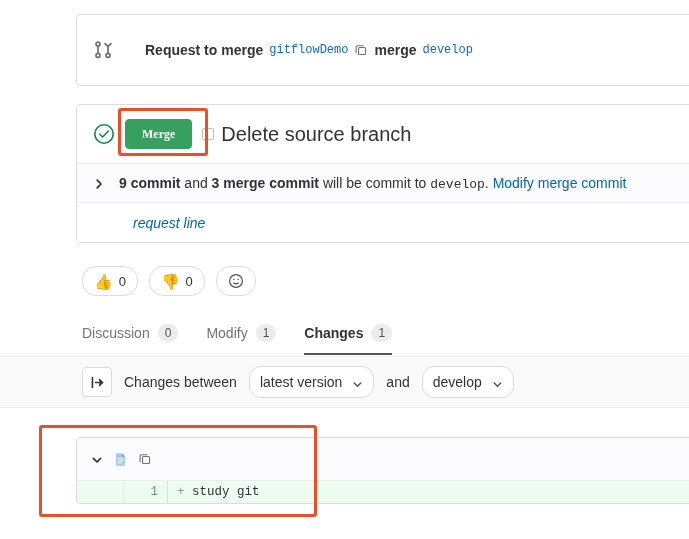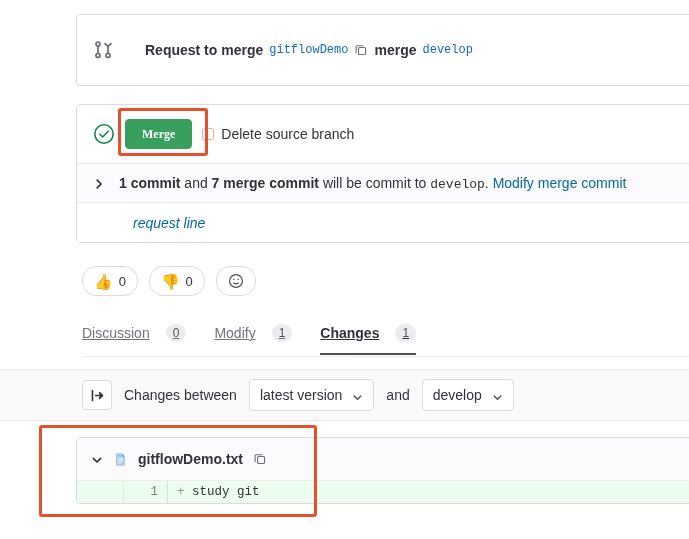--- a/index.html
+++ b/index.html
@@ -104,21 +104,21 @@
     font-family: Liberation Serif, serif;
     border-radius: 4px;
     padding: 7px 16px;
     cursor: pointer;
     line-height: 1.2;
   }
   .chk-wrap {
     display: flex;
     align-items: center;
     gap: 7px;
-    font-size: 14px;
+    font-size: 20px;
     color: #333238;
   }
   .chk-box {
     width: 12px;
     height: 12px;
     border: 1px solid #bfbfc3;
     border-radius: 2px;
     background: #fff;
     display: inline-block;
     box-sizing: border-box;
@@ -195,28 +195,27 @@
     height: 32px;
     display: flex;
     align-items: flex-start;
     gap: 0;
     border-bottom: 1px solid #ececef;
     padding-bottom: 0;
   }
   .tab {
     display: flex;
     align-items: center;
-    gap: 16px;
+    gap: 8px;
     padding: 0 14px 12px 14px;
     font-size: 14px;
     color: #737278;
     cursor: pointer;
     position: relative;
     white-space: nowrap;
-    text-decoration: underline;
   }
   .tab:first-child { padding-left: 0; }
   .tab.active { color: #333238; font-weight: bold; align-items: center; }
   .tab.active::after {
     content: "";
     position: absolute;
     left: 14px;
     right: 14px;
     bottom: -1px;
     height: 2px;
@@ -230,21 +229,21 @@
     font-weight: normal;
     padding: 1px 7px;
     line-height: 16px;
   }
 
   
   .changes-bar {
     position: absolute;
     left: 0;
     right: 0;
-    top: 369px;
+    top: 356px;
     height: 52px;
     background: #fafaFb;
     border-top: 1px solid #ececef;
     border-bottom: 1px solid #ececef;
     display: flex;
     align-items: center;
     padding-left: 82px;
     gap: 12px;
     box-sizing: border-box;
   }
@@ -258,21 +257,21 @@
     align-items: center;
     justify-content: center;
     cursor: pointer;
     box-sizing: border-box;
   }
   .to-line-icon { width: 15px; height: 15px; color: #333238; }
   .changes-label { font-size: 14px; color: #333238; }
   .dropdown {
     border: 1px solid #dcdcde;
     background: #fff;
-    border-radius: 4px;
+    border-radius: 12px;
     height: 32px;
     box-sizing: border-box;
     display: flex;
     align-items: center;
     gap: 10px;
     padding: 0 10px;
     font-size: 14px;
     color: #333238;
     cursor: pointer;
     font-family: "Liberation Sans", sans-serif;
@@ -401,21 +400,21 @@
       </span>
     </div>
 
     <div class="commits-row">
       <span class="chevron-right">
         <svg viewBox="0 0 12 12" fill="none" stroke="currentColor" stroke-width="1.7">
           <path d="M4.2 2.2 L8 6 L4.2 9.8" stroke-linecap="round" stroke-linejoin="round"></path>
         </svg>
       </span>
       <span class="commits-text">
-        <b>1 commit</b><span>&nbsp;</span><span>and</span><span>&nbsp;</span><b>7 merge commit</b><span>&nbsp;</span><span>will be commit to</span><span>&nbsp;</span><span class="mono-inline">develop</span><span>.</span><span>&nbsp;</span><a class="link">Modify merge commit</a>
+        <b>9 commit</b><span>&nbsp;</span><span>and</span><span>&nbsp;</span><b>3 merge commit</b><span>&nbsp;</span><span>will be commit to</span><span>&nbsp;</span><span class="mono-inline">develop</span><span>.</span><span>&nbsp;</span><a class="link">Modify merge commit</a>
       </span>
     </div>
 
     <div class="manual-row">
       <a class="link">request line</a>
     </div>
   </div>
 
   <div class="reactions">
     <button class="react-btn">
@@ -492,21 +491,20 @@
       </span>
       <span class="doc-icon">
         <svg viewBox="0 0 16 16" fill="currentColor">
           <path d="M3.2 1.4 h6.2 l3.4 3.4 v9.8 H3.2 Z" fill="#a9c9f0"></path>
           <path d="M9.4 1.4 l3.4 3.4 h-3.4 Z" fill="#6aa3e0"></path>
           <rect x="5" y="6.6" width="6" height="1" fill="#ffffff"></rect>
           <rect x="5" y="8.8" width="6" height="1" fill="#ffffff"></rect>
           <rect x="5" y="11" width="4" height="1" fill="#ffffff"></rect>
         </svg>
       </span>
-      <span class="file-name">gitflowDemo.txt</span>
       <span class="copy-icon">
         <svg viewBox="0 0 16 16" fill="none" stroke="currentColor" stroke-width="1.3">
           <rect x="5.2" y="5.2" width="8" height="8" rx="1.2"></rect>
           <path d="M10.4 3.2 H3.6 A1.2 1.2 0 0 0 2.4 4.4 V11" stroke-linecap="round"></path>
         </svg>
       </span>
     </div>
     <div class="diff-line">
       <div class="diff-gutter-old"></div>
       <div class="diff-gutter-new">1</div>

